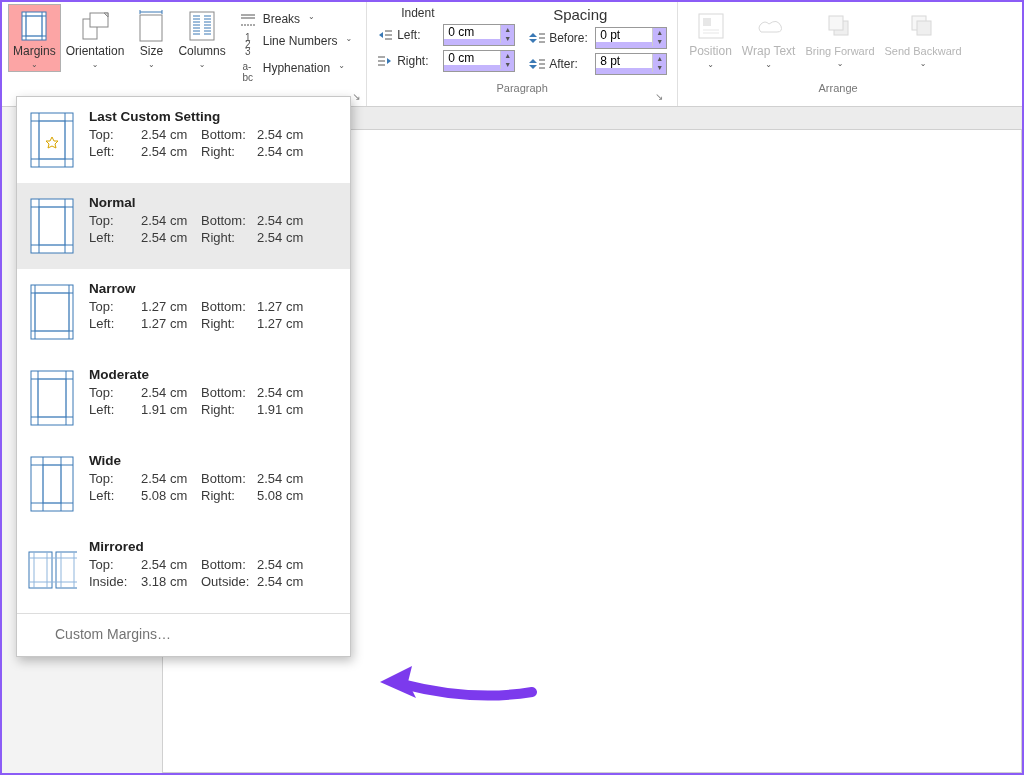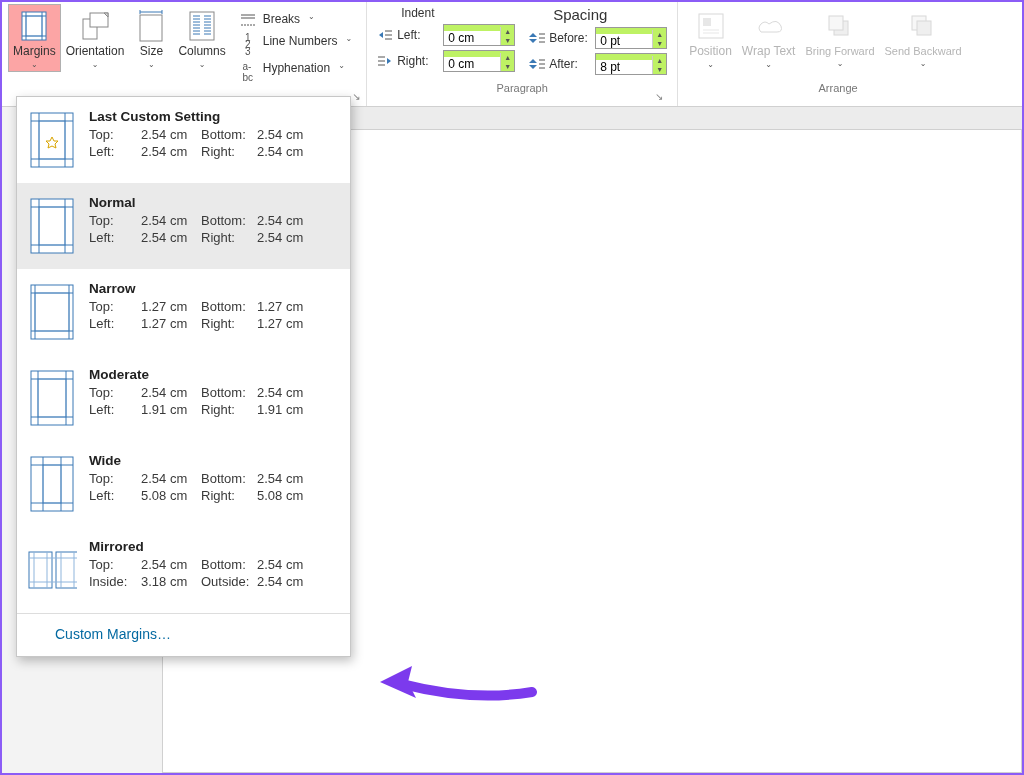--- a/index.html
+++ b/index.html
@@ -20,21 +20,21 @@
 .big-btn.disabled { color: #b5b5b5; }
 .big-btn.disabled svg { opacity: 0.45; }
 
 .stack { display: flex; flex-direction: column; justify-content: flex-start; padding: 2px 4px; gap: 2px; }
 .small-btn { display: flex; gap: 6px; padding: 2px 4px; font-size: 12px; cursor: default; }
 .small-btn .ico { width: 18px; display: flex; justify-content: center; }
 .small-btn .caret { font-size: 8px; color: #555; margin-left: 2px; }
 
 .para-row { display: flex; align-items: center; gap: 4px; font-size: 12px; padding: 2px 0; }
 .para-row .field-lbl { width: 42px; }
-.spin { display: flex; align-items: flex-end; border: 1px solid #999; background: #bef264; height: 22px; }
+.spin { display: flex; align-items: flex-start; border: 1px solid #999; background: #c4b5fd; height: 22px; }
 .spin input { border: none; width: 56px; font-size: 12px; padding: 0 4px; outline: none; }
 .spin .arrows { display: flex; flex-direction: column; width: 14px; border-left: 1px solid #ccc; }
 .spin .arrows span { font-size: 7px; line-height: 9px; text-align: center; color: #555; }
 
 
 .docarea { position: absolute; left: 0; right: 0; top: 105px; bottom: 0; background: #ececec; display: flex; }
 .leftpad { width: 160px; background: #f3f3f3; }
 .page { flex: 1; background: #fff; margin: 22px 0 0 0; border: 1px solid #d0d0d0; }
 
 
@@ -42,21 +42,21 @@
 
 
 .dropdown { position: absolute; left: 14px; top: 94px; width: 335px; background: #fff; border: 1px solid #c7c7c7; box-shadow: 2px 4px 10px rgba(0,0,0,0.25); font-size: 13px; }
 .dd-item { display: flex; align-items: flex-start; padding: 12px 12px 12px 10px; gap: 12px; cursor: default; }
 .dd-item.hover { background: #eaeaea; }
 .dd-icon { width: 50px; height: 62px; display:flex; align-items:center; justify-content:center; flex-shrink:0; }
 .dd-text { flex: 1; }
 .dd-title { font-weight: 600; color: #222; margin-bottom: 3px; font-size: 13.5px; }
 .dd-grid { display: grid; grid-template-columns: 52px 60px 56px 60px; row-gap: 2px; font-size: 13px; color: #3a3a3a; }
 .dd-sep { border-top: 1px solid #ddd; }
-.dd-custom { padding: 12px 16px 14px 38px; font-size: 14px; color: #0369a1; cursor: default; }
+.dd-custom { padding: 12px 16px 14px 38px; font-size: 14px; color: #737373; cursor: default; }
 
 svg { display: block; }
 </style>
 </head>
 <body>
 
 <div class="ribbon">
 
   <div class="ribbon-group split" style="flex-direction:row; align-items:flex-start;">
     <div class="big-btn active">

